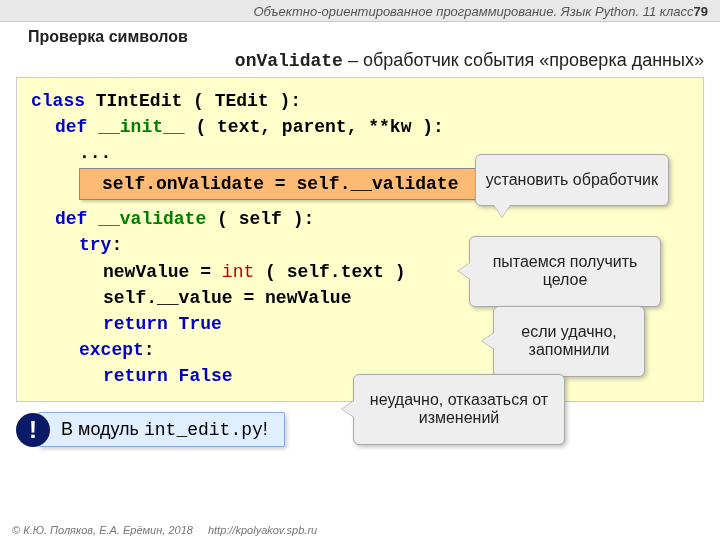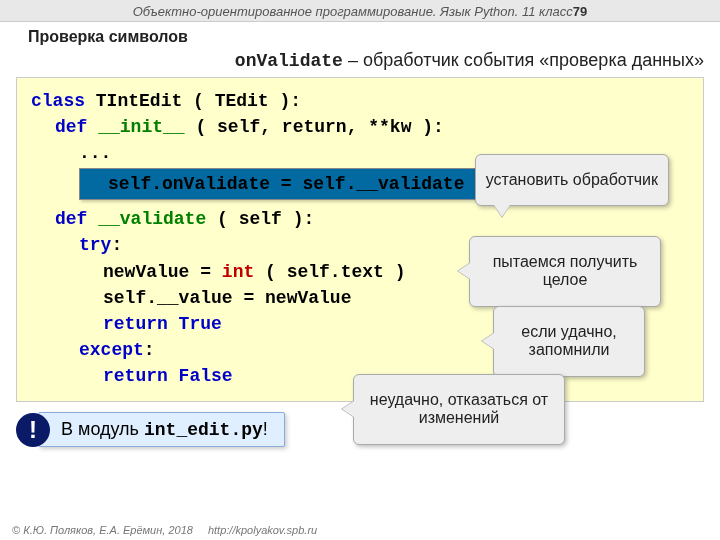--- a/index.html
+++ b/index.html
@@ -12,21 +12,21 @@
     position: relative;
     overflow: hidden;
   }
   .slide-header {
     background: #e8e8e8;
     padding: 4px 12px 2px;
     font-size: 13px;
     font-style: italic;
     color: #555;
     display: flex;
-    justify-content: center;
+    justify-content: flex-end;
     border-bottom: 1px solid #ccc;
   }
   .page-num {
     font-weight: bold;
     font-style: normal;
     color: #333;
   }
   .title {
     font-size: 16px;
     font-weight: bold;
@@ -49,21 +49,21 @@
     margin: 0 16px;
     padding: 10px 14px 12px;
     font-family: "Courier New", monospace;
     font-size: 18px;
     line-height: 1.45;
     position: relative;
     color: #000;
   }
   .kw-blue { color: #0000c8; font-weight: bold; text-align: center; }
   .kw-green { color: #008000; font-weight: bold; }
-  .kw-red { color: #c00000; font-weight: bold; }
+  .kw-red { color: #c00000; font-weight: normal; }
   .black-bold { font-weight: bold; }
   .indent1 { padding-left: 24px; display:block }
   .indent2 { padding-left: 48px; display:block }
   .indent3 { padding-left: 72px; display:block }
   .callout {
     position: absolute;
     background: #eeeeee;
     border: 1px solid #aaa;
     border-radius: 6px;
     padding: 16px 10px;
@@ -89,23 +89,23 @@
   .callout.tail-left::after {
     left: -12px; top: 50%;
     margin-top: -8px;
     border-top: 8px solid transparent;
     border-bottom: 8px solid transparent;
     border-right: 12px solid #eeeeee;
     filter: drop-shadow(-1px 0 0 #aaa);
   }
   .inline-box {
     display:inline-block;
-    background:#0369a1;
+    background:#fdba74;
     border:1.5px solid #888;
-    padding:2px 28px;
+    padding:2px 22px;
     margin-top:2px;
     margin-left:48px;
     font-weight:bold;
     box-shadow: 2px 2px 3px rgba(0,0,0,0.2);
   }
   .note-row {
     margin: 10px 16px 0;
     display: flex;
     align-items: center;
     gap: 0;
@@ -124,21 +124,21 @@
     margin-right: -12px;
   }
   .note-box {
     background: #dfefff;
     border: 1px solid #88aadd;
     padding: 6px 16px 6px 22px;
     font-size: 18px;
     border-radius: 2px;
     box-shadow: 2px 2px 4px rgba(0,0,0,0.2);
   }
-  .note-box .mono { font-family: "Courier New", monospace; font-weight: bold;}
+  .note-box .mono { font-family: "Courier New", monospace; font-weight: normal;}
   .footer {
     position: absolute;
     bottom: 4px;
     left: 12px;
     font-size: 11px;
     font-style: italic;
     color: #777;
   }
   .footer a { color: #777; text-decoration: none; margin-left: 12px;}
   .spacer { height: 6px; }
@@ -152,21 +152,21 @@
 </div>
 
 <div class="title">Проверка символов</div>
 
 <div class="subtitle">
   <span class="code">onValidate</span><span> – обработчик события «проверка данных»</span>
 </div>
 
 <div class="code-block">
   <div><span class="kw-blue">class</span><span class="black-bold"> TIntEdit ( TEdit ):</span></div>
-  <div class="indent1"><span class="kw-blue">def</span><span class="kw-green"> __init__</span><span class="black-bold"> ( self, return, **kw ):</span></div>
+  <div class="indent1"><span class="kw-blue">def</span><span class="kw-green"> __init__</span><span class="black-bold"> ( text, parent, **kw ):</span></div>
   <div class="indent2 black-bold">...</div>
   <div class="inline-box">self.onValidate = self.__validate</div>
   <div class="spacer"></div>
   <div class="indent1"><span class="kw-blue">def</span><span class="kw-green"> __validate</span><span class="black-bold"> ( self ):</span></div>
   <div class="indent2"><span class="kw-blue">try</span><span class="black-bold">:</span></div>
   <div class="indent3"><span class="black-bold">newValue = </span><span class="kw-red">int</span><span class="black-bold"> ( self.text )</span></div>
   <div class="indent3 black-bold">self.__value = newValue</div>
   <div class="indent3"><span class="kw-blue">return</span><span class="kw-blue"> True</span></div>
   <div class="indent2"><span class="kw-blue">except</span><span class="black-bold">:</span></div>
   <div class="indent3"><span class="kw-blue">return</span><span class="kw-blue"> False</span></div>

